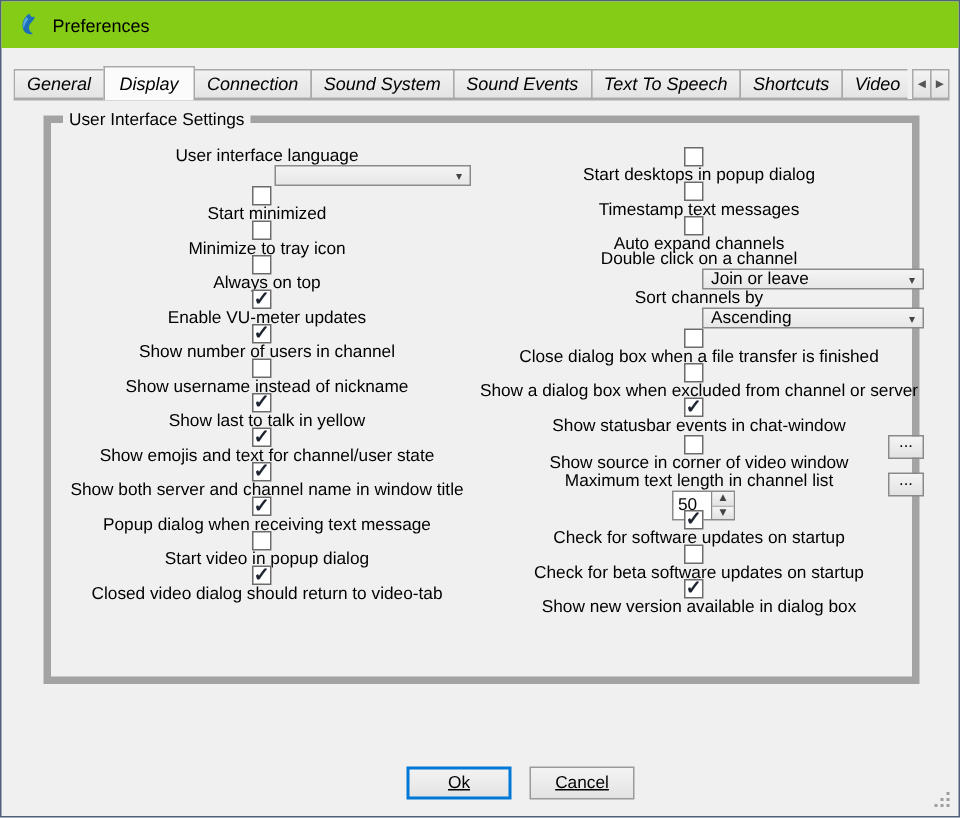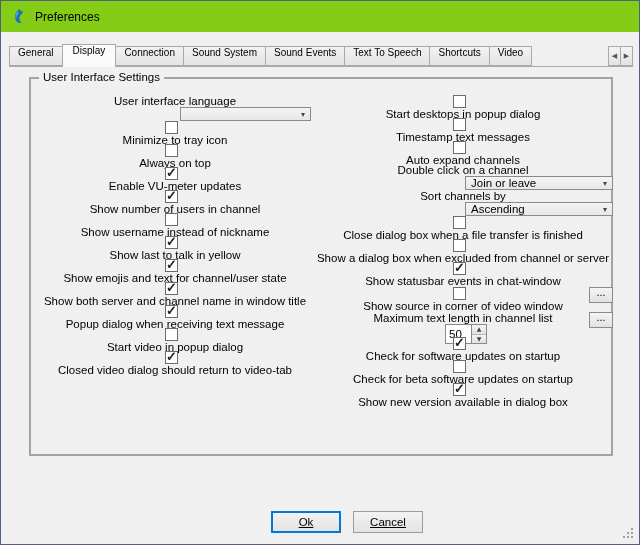--- a/index.html
+++ b/index.html
@@ -11,35 +11,35 @@
   
   .titlebar{position:absolute;left:0;top:0;right:0;height:31px;background:#84cc16;display:flex;align-items:center;padding-left:9px;}
   .app-icon{width:17px;height:17px;display:inline-flex;}
   .titletext{margin-left:8px;font-size:12px;}
   
   .tabbar{position:absolute;left:8px;top:43px;right:6px;height:23px;}
   .tabline{position:absolute;left:0;right:0;top:22px;height:1px;background:#a9a9a9;}
   .tabs{position:absolute;left:0;top:0;right:28px;height:23px;display:flex;overflow:hidden;}
   .tab{
     margin-top:2px;height:20px;box-sizing:border-box;border:1px solid #a9a9a9;margin-right:-1px;
-    background:linear-gradient(#f2f2f2,#e4e4e4);display:flex;align-items:flex-start;padding:0 8px;white-space:nowrap;
-    z-index:1;font-size:10px;
+    background:linear-gradient(#f2f2f2,#e4e4e4);display:flex;align-items:center;padding:0 8px;white-space:nowrap;
+    z-index:1;font-size:12px;font-style:italic;
   }
   .tab.selected{
     margin-top:0;height:23px;background:#fbfbfb;border-bottom:none;z-index:3;padding:0 10px;
   }
   .tabscroll{position:absolute;right:0;top:2px;display:flex;z-index:4;}
   .tsbtn{
     width:13px;height:20px;border:1px solid #a9a9a9;background:linear-gradient(#f4f4f4,#e2e2e2);
     font-size:7px;color:#555;padding:0;margin-left:-1px;font-family:"DejaVu Sans",sans-serif;
   }
   
   .groupbox{
     position:absolute;left:28px;top:76px;width:584px;height:379px;
-    border:2px solid #a3a3a3;box-sizing:border-box;
+    border:5px solid #a3a3a3;box-sizing:border-box;
   }
   .group-title{position:absolute;left:8px;top:-8px;background:#f0f0f0;padding:0 4px;}
   .col{position:absolute;top:16px;display:flex;flex-direction:column;}
   .left-col{left:8px;width:272px;}
   .right-col{left:282px;width:300px;}
   .row{display:flex;align-items:center;height:23px;white-space:nowrap;flex-direction:column;}
   .row.tall{height:26px;}
   .row.med{height:25px;}
   
   .cb-row{cursor:default;}
@@ -145,20 +145,24 @@
     <div class="col left-col">
       <div class="row tall">
         <span class="lbl">User interface language</span>
         <span class="combo lang">
           <span class="combo-val"></span>
           <span class="arrow">▾</span>
         </span>
       </div>
       <div>
 
+      <label class="row cb-row">
+          <span class="checkbox"></span>
+          <span class="lbl">Start minimized</span>
+        </label>
           <label class="row cb-row">
           <span class="checkbox"></span>
           <span class="lbl">Minimize to tray icon</span>
         </label>
           <label class="row cb-row">
           <span class="checkbox"></span>
           <span class="lbl">Always on top</span>
         </label>
           <label class="row cb-row">
           <span class="checkbox checked"></span>

